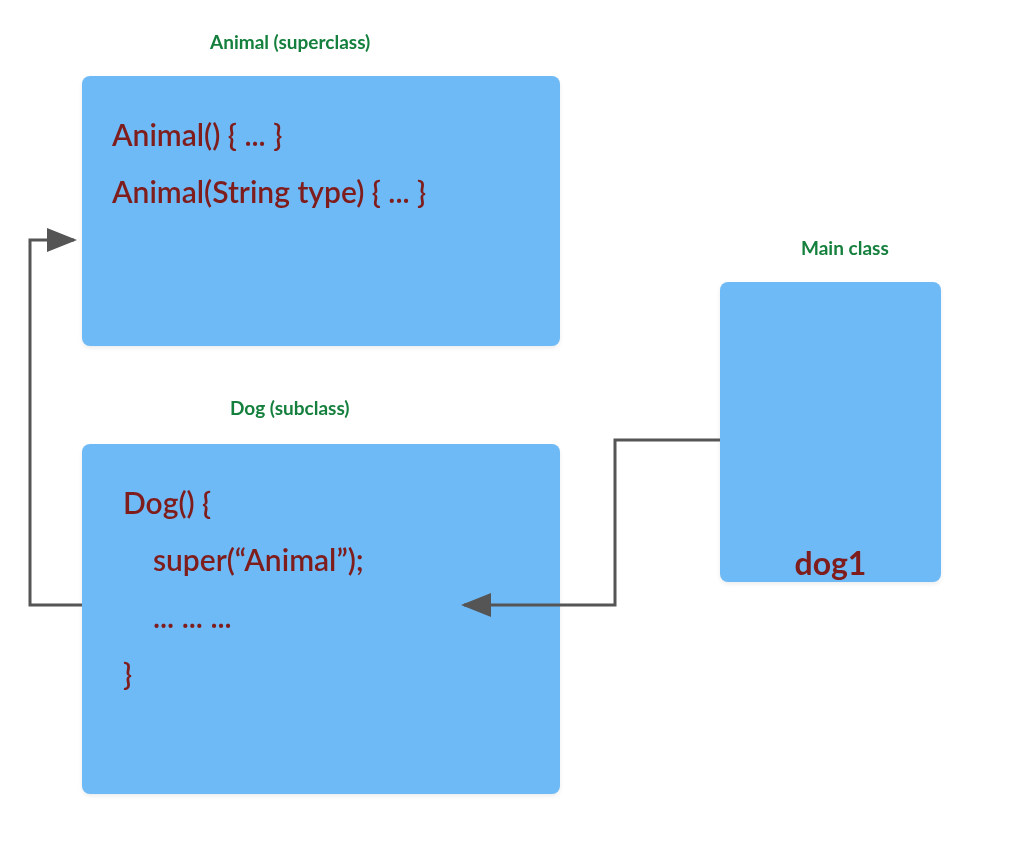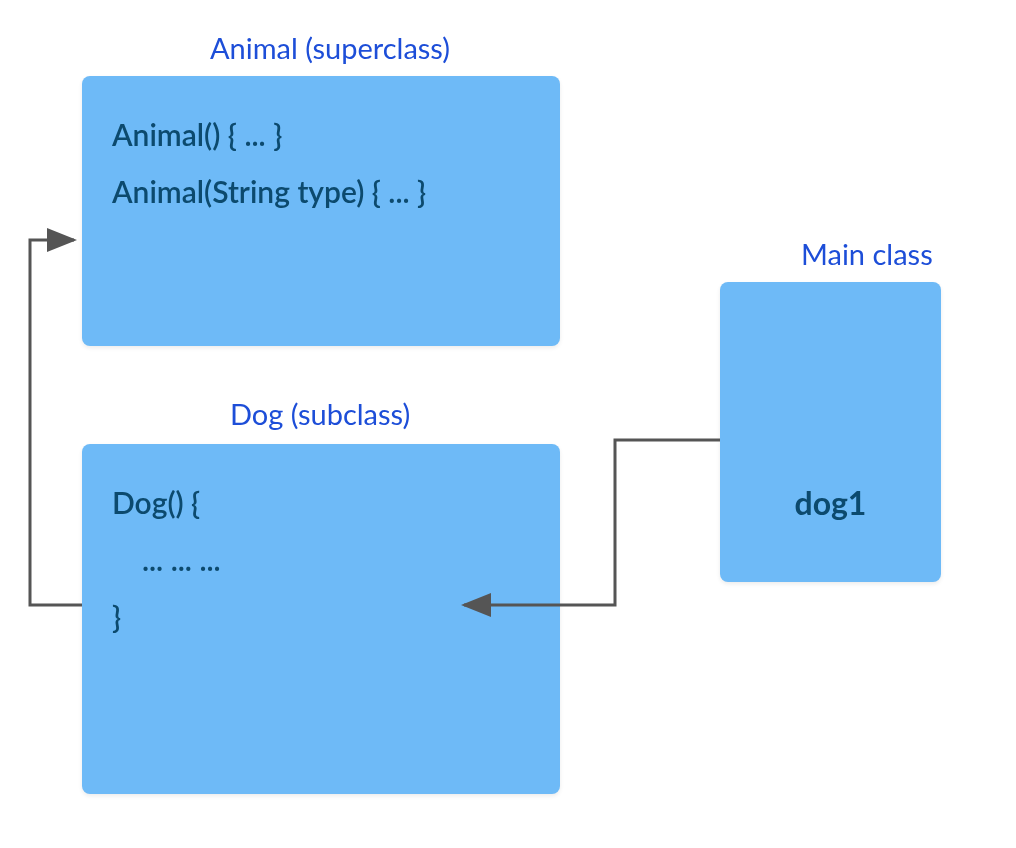--- a/index.html
+++ b/index.html
@@ -6,29 +6,29 @@
   body {
     width: 1016px;
     height: 848px;
     background: #ffffff;
     font-family: -apple-system, BlinkMacSystemFont, "Segoe UI", "Lato", sans-serif;
     position: relative;
     overflow: hidden;
   }
   .label {
     position: absolute;
-    color: #1d4ed8;
-    font-size: 29px;
-    font-weight: 400;
+    color: #15803d;
+    font-size: 19px;
+    font-weight: 700;
   }
   .box {
     position: absolute;
     background: #6ebaf7;
     border-radius: 8px;
-    color: #0c4a6e;
+    color: #7f1d1d;
     font-size: 30px;
     font-weight: 600;
     box-shadow: 0 2px 4px rgba(0,0,0,0.08);
   }
   .box-content {
     padding-top: 30px;
   }
   .code-line {
     white-space: pre;
     line-height: 1.9;
@@ -37,27 +37,27 @@
   #animal-label { left: 210px; top: 30px; }
   #dog-label { left: 230px; top: 396px; }
   #main-label { left: 801px; top: 236px; }
 
   #animal-box {
     left: 82px; top: 76px;
     width: 478px; height: 270px;
   }
   #dog-box {
     left: 82px; top: 444px;
-    width: 478px; height: 350px;
+    width: 478px; height: 350px; padding-left: 11px;
   }
   #main-box {
     left: 720px; top: 282px;
     width: 221px; height: 300px;
     display: flex;
-    align-items: center;
+    align-items: flex-end;
     justify-content: center;
   }
   #main-box .main-content {
     padding-top: 140px;
     font-size: 32px;
     font-weight: 700;
   }
   svg.arrows {
     position: absolute;
     left: 0; top: 0;
@@ -75,20 +75,21 @@
 <div id="animal-box" class="box">
   <div class="box-content">
     <div class="code-line">Animal() { ... }</div>
     <div class="code-line">Animal(String type) { ... }</div>
   </div>
 </div>
 
 <div id="dog-box" class="box">
   <div class="box-content">
     <div class="code-line">Dog() {</div>
+    <div class="code-line">    super(“Animal”);</div>
     <div class="code-line">    ... ... ...</div>
     <div class="code-line">}</div>
   </div>
 </div>
 
 <div id="main-box" class="box">
   <div class="main-content">dog1</div>
 </div>
 
 <svg class="arrows">

